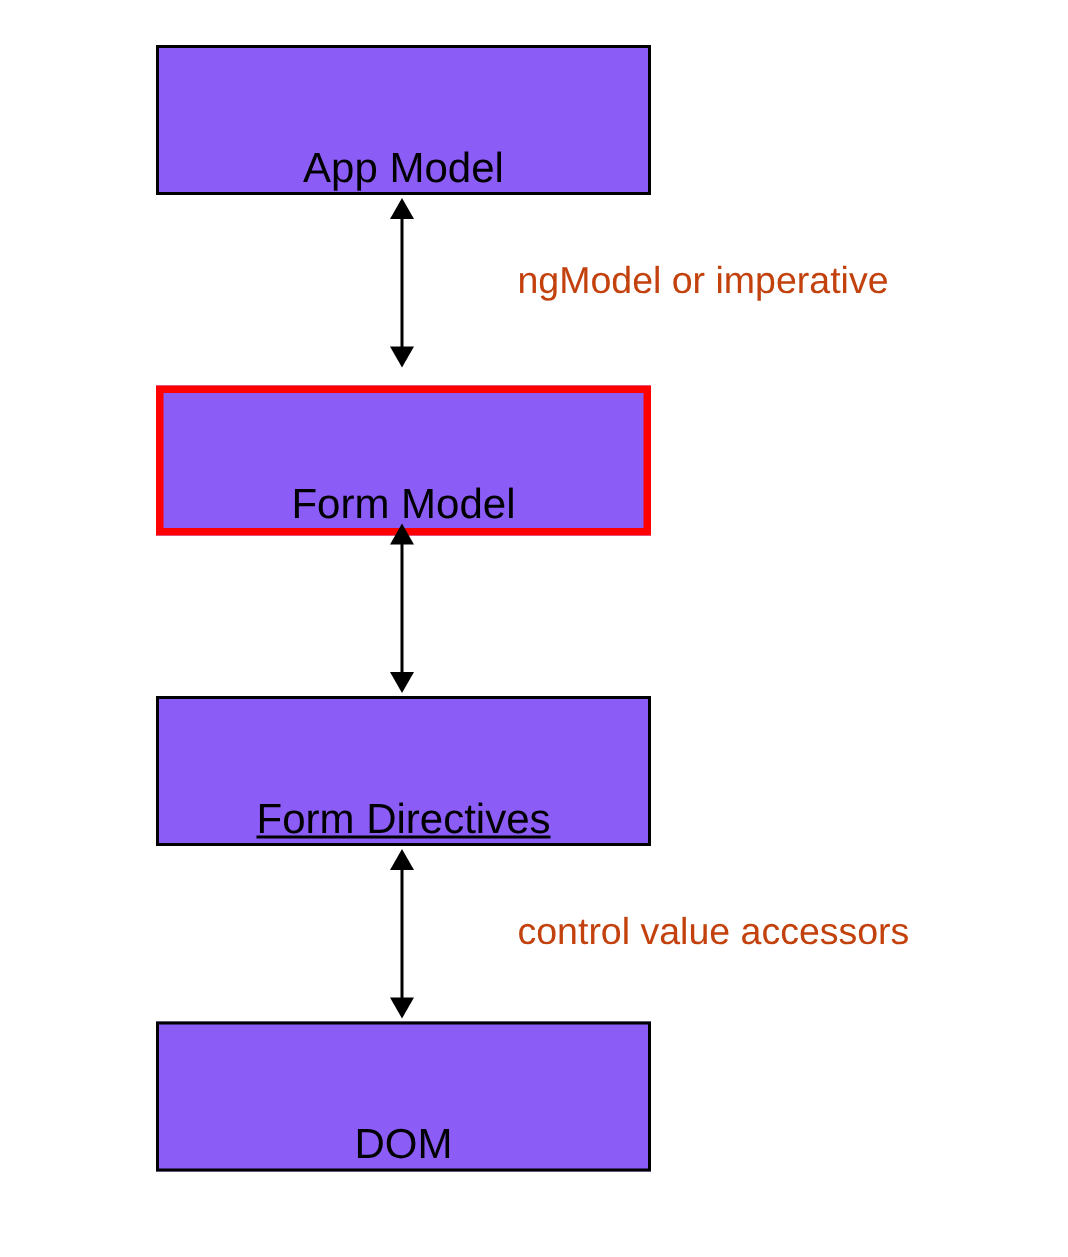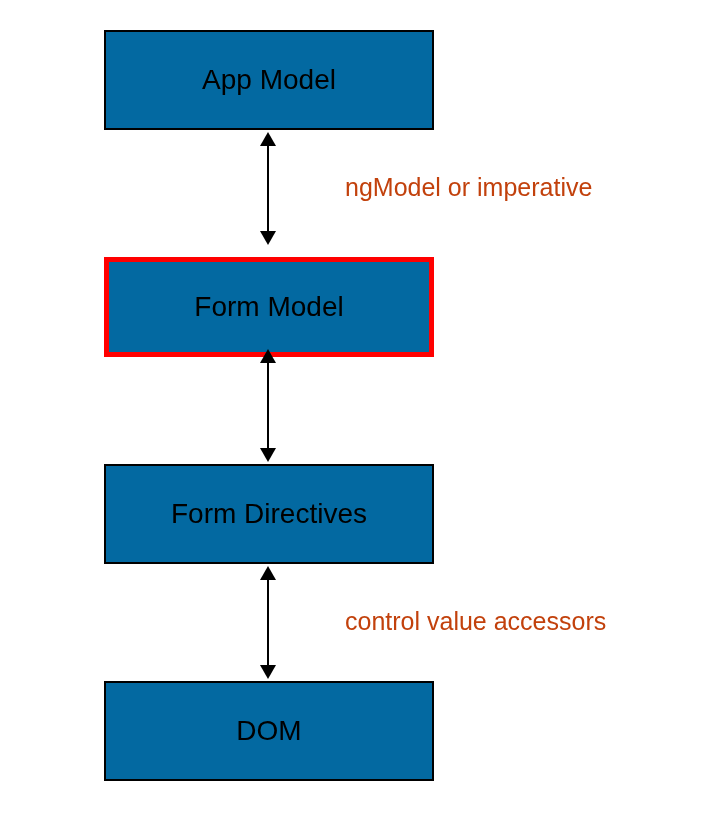--- a/index.html
+++ b/index.html
@@ -17,24 +17,24 @@
     .diagram {
       position: relative;
       width: 100%;
       height: 100%;
     }
     .box {
       position: absolute;
       left: 104px;
       width: 330px;
       height: 100px;
-      background: #0369a1;
+      background: #8b5cf6;
       border: 2px solid #000000;
       display: flex;
-      align-items: center;
+      align-items: flex-end;
       justify-content: center;
       font-size: 28px;
       color: #000000;
       font-weight: 400;
     }
     .box-highlighted {
       border: 5px solid #ff0000;
     }
     .arrow-container {
       position: absolute;
@@ -76,21 +76,21 @@
       position: absolute;
       left: 345px;
       font-size: 25px;
       color: #c2410c;
       font-weight: 400;
       white-space: nowrap;
     }
     
     .box-1 { top: 30px; }
     .box-2 { top: 257px; }
-    .box-3 { top: 464px; }
+    .box-3 { top: 464px; text-decoration: underline; }
     .box-4 { top: 681px; }
     
     .arrow-1 { top: 132px; height: 113px; }
     .arrow-2 { top: 349px; height: 113px; }
     .arrow-3 { top: 566px; height: 113px; }
     
     .label-1 { top: 173px; }
     .label-2 { top: 607px; text-align: right; }
   </style>
 </head>

